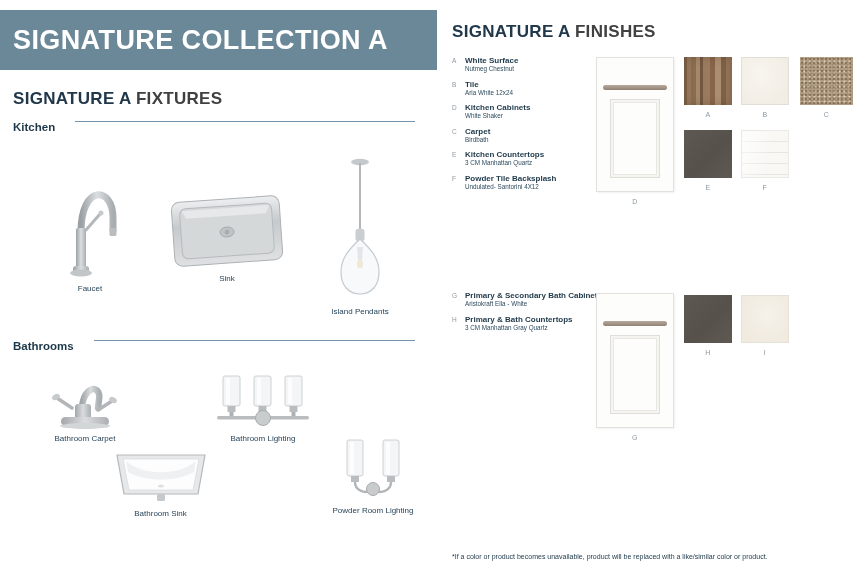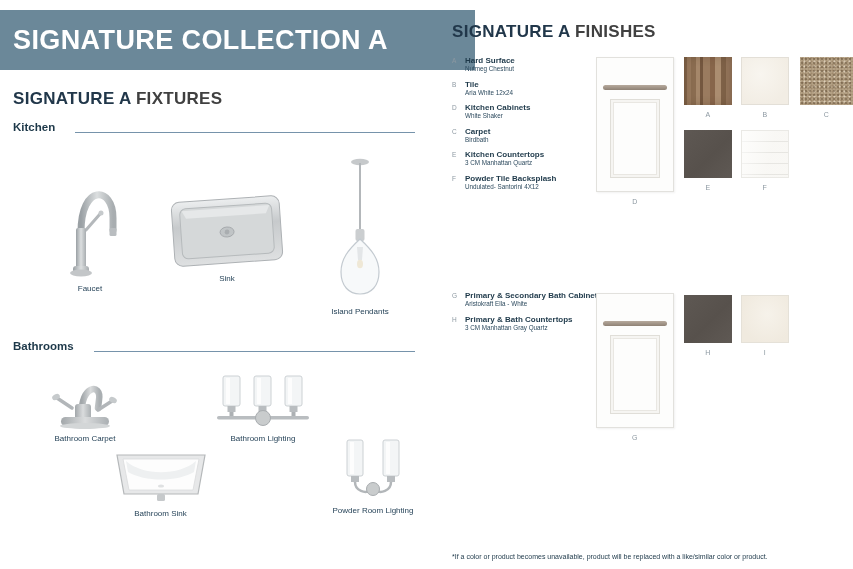--- a/index.html
+++ b/index.html
@@ -3,37 +3,37 @@
 <meta charset="utf-8">
 <style>
   html,body { margin:0; padding:0; background:#ffffff; }
   .page {
     position:relative; width:853px; height:569px; overflow:hidden;
     background:#ffffff; font-family:"Liberation Sans", sans-serif;
     border-bottom:1px solid #dcdcdc;
   }
   
   .banner {
-    position:absolute; left:0; top:10px; width:475px; height:60px;
+    position:absolute; left:0; top:10px; width:437px; height:60px;
     background:#6b8899; display:flex; align-items:center;
   }
   .banner-title {
     color:#ffffff; font-size:27px; font-weight:bold; letter-spacing:0.4px;
     padding-left:13px; white-space:nowrap;
   }
   
   .sec-title { position:absolute; font-size:17px; font-weight:bold; letter-spacing:0.3px; white-space:nowrap; }
   .sec-title .dark { color:#21374a; }
   .sec-title .accent { color:#404040; }
   .fixtures-title { left:13px; top:89px; }
   .finishes-title { left:452px; top:22px; }
   
   .group-heading {
     position:absolute; left:13px; width:402px;
-    display:flex; align-items:flex-end; gap:20px;
+    display:flex; align-items:flex-start; gap:20px;
   }
   .group-heading .gh-label { font-size:11.5px; font-weight:bold; color:#1d3849; white-space:nowrap; }
   .group-heading .gh-line { flex:1; height:1px; background:#5e809c; opacity:0.85; }
   
   .fixture {
     position:absolute; display:flex; flex-direction:column; align-items:center;
   }
   .fixture-label {
     font-size:8px; color:#1e3c52; margin-top:4px; text-align:center; white-space:nowrap;
   }
@@ -245,21 +245,21 @@
 
   <div class="sec-title finishes-title">
     <span class="dark">SIGNATURE A</span>
     <span class="accent">FINISHES</span>
   </div>
 
   <div class="fin-list" style="top:56px;width:145px">
     <div class="fin-item">
       <span class="fin-letter">A</span>
       <div>
-          <div class="fin-name">Hard Surface</div>
+          <div class="fin-name">White Surface</div>
       <div class="fin-detail">Nutmeg Chestnut</div>
         </div>
     </div>
     <div class="fin-item">
       <span class="fin-letter">B</span>
       <div>
           <div class="fin-name">Tile</div>
       <div class="fin-detail">Aria White  12x24</div>
         </div>
     </div>

